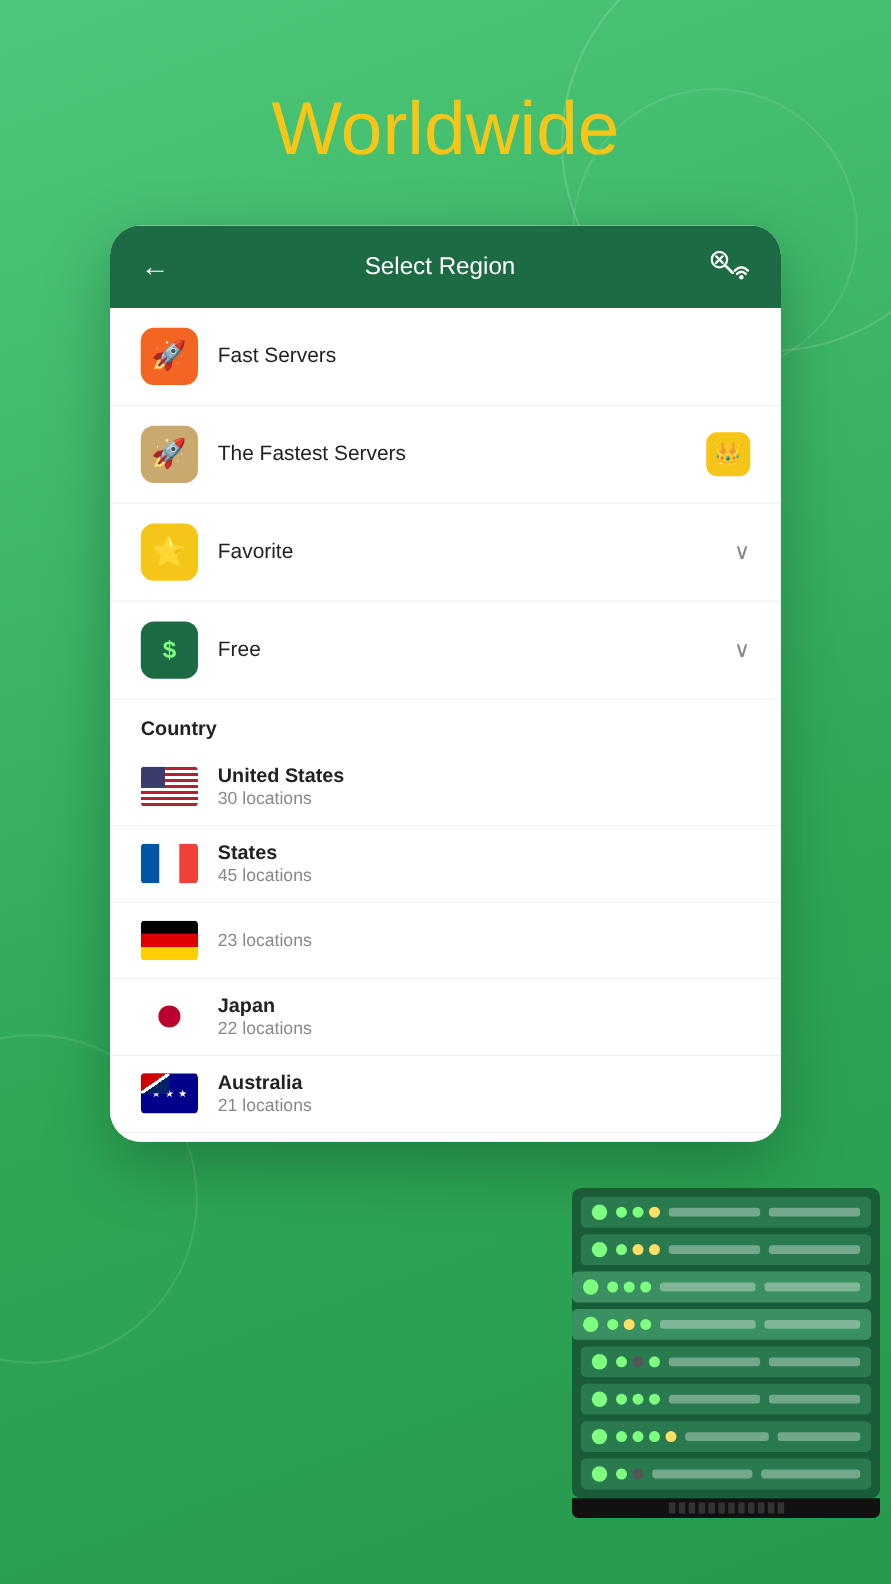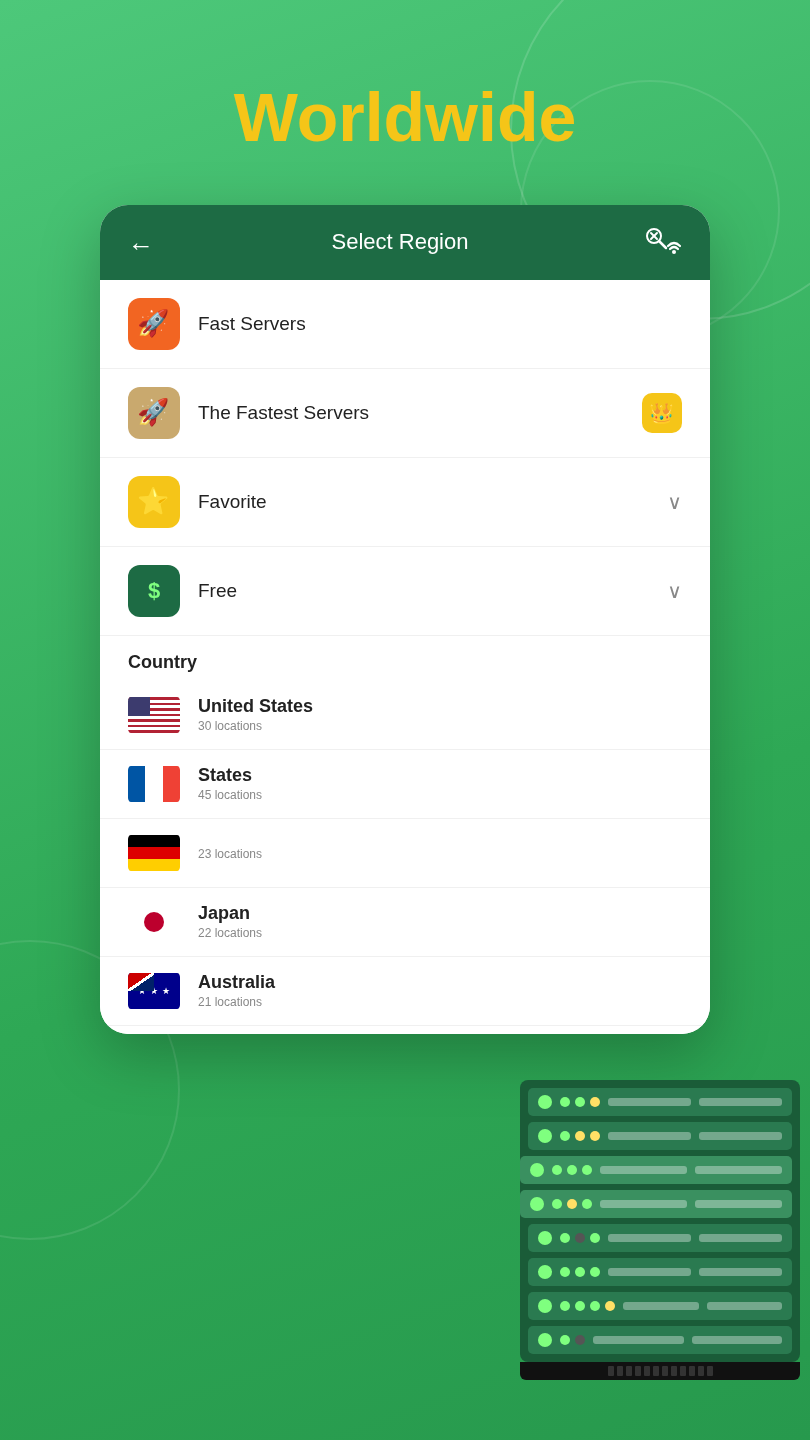--- a/index.html
+++ b/index.html
@@ -51,21 +51,21 @@
 
     
     .header-section {
       position: relative;
       z-index: 2;
       text-align: center;
       padding-top: 80px;
     }
     .title-worldwide {
       font-size: 68px;
-      font-weight: 700;
+      font-weight: 400;
       color: #f5c518;
       line-height: 1.1;
     }
     .title-subtitle {
       font-size: 42px;
       font-weight: 700;
       color: #ffffff;
       margin-top: 8px;
     }
 
@@ -182,21 +182,21 @@
       justify-content: center;
       font-size: 30px;
     }
     .country-info { flex: 1; }
     .country-name {
       font-size: 18px;
       font-weight: 600;
       color: #222;
     }
     .country-locations {
-      font-size: 12px;
+      font-size: 16px;
       color: #888;
       margin-top: 2px;
     }
 
     
     .server-rack {
       position: absolute;
       right: 10px;
       bottom: 90px;
       width: 270px;

